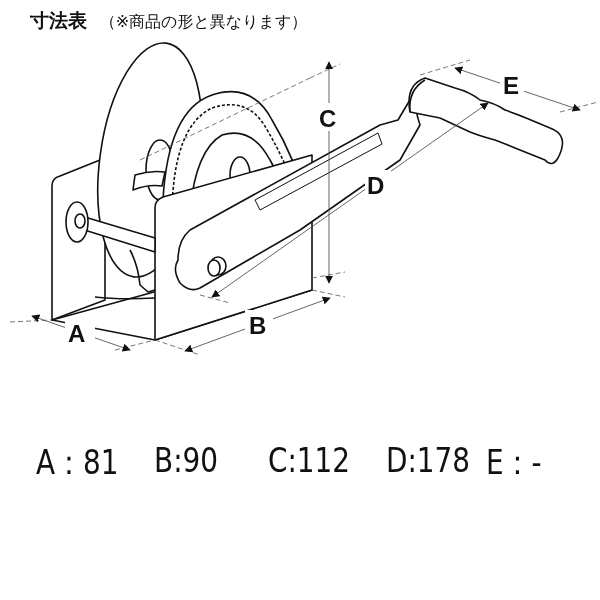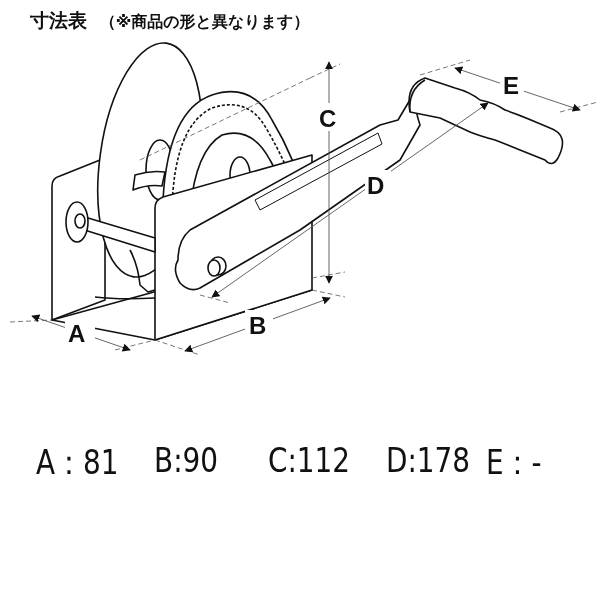--- a/index.html
+++ b/index.html
@@ -1,19 +1,19 @@
 <!DOCTYPE html>
 <html><head>
 <meta charset="utf-8">
 <style>
   html, body { margin: 0; padding: 0; background: #ffffff; }
   body { width: 600px; height: 600px; position: relative; overflow: hidden;
          font-family: "DejaVu Sans", "Liberation Sans", sans-serif; color: #111; }
   .title { position: absolute; left: 30px; top: 8px; font-size: 19px; font-weight: bold; white-space: nowrap; letter-spacing: 0; }
-  .title .note { font-size: 16px; font-weight: bold; margin-left: 6px; }
+  .title .note { font-size: 16px; font-weight: normal; margin-left: 6px; }
   .drawing { position: absolute; left: 0; top: 0; width: 600px; height: 600px; }
   .dim-label { font-family: "Liberation Sans", sans-serif; font-weight: bold; font-size: 24px; fill: #111; }
   .values { position: absolute; left: 36px; top: 440px; font-size: 34px; white-space: nowrap;
             font-family: "DejaVu Sans", sans-serif; }
   .values .item { display: inline-block; margin-right: 28px; transform: scaleX(0.82); transform-origin: left center; }
   .values .item:nth-child(1) { position: absolute; left: 0; }
   .values .item:nth-child(2) { position: absolute; left: 118px; }
   .values .item:nth-child(3) { position: absolute; left: 232px; }
   .values .item:nth-child(4) { position: absolute; left: 350px; }
   .values .item:nth-child(5) { position: absolute; left: 450px; }

